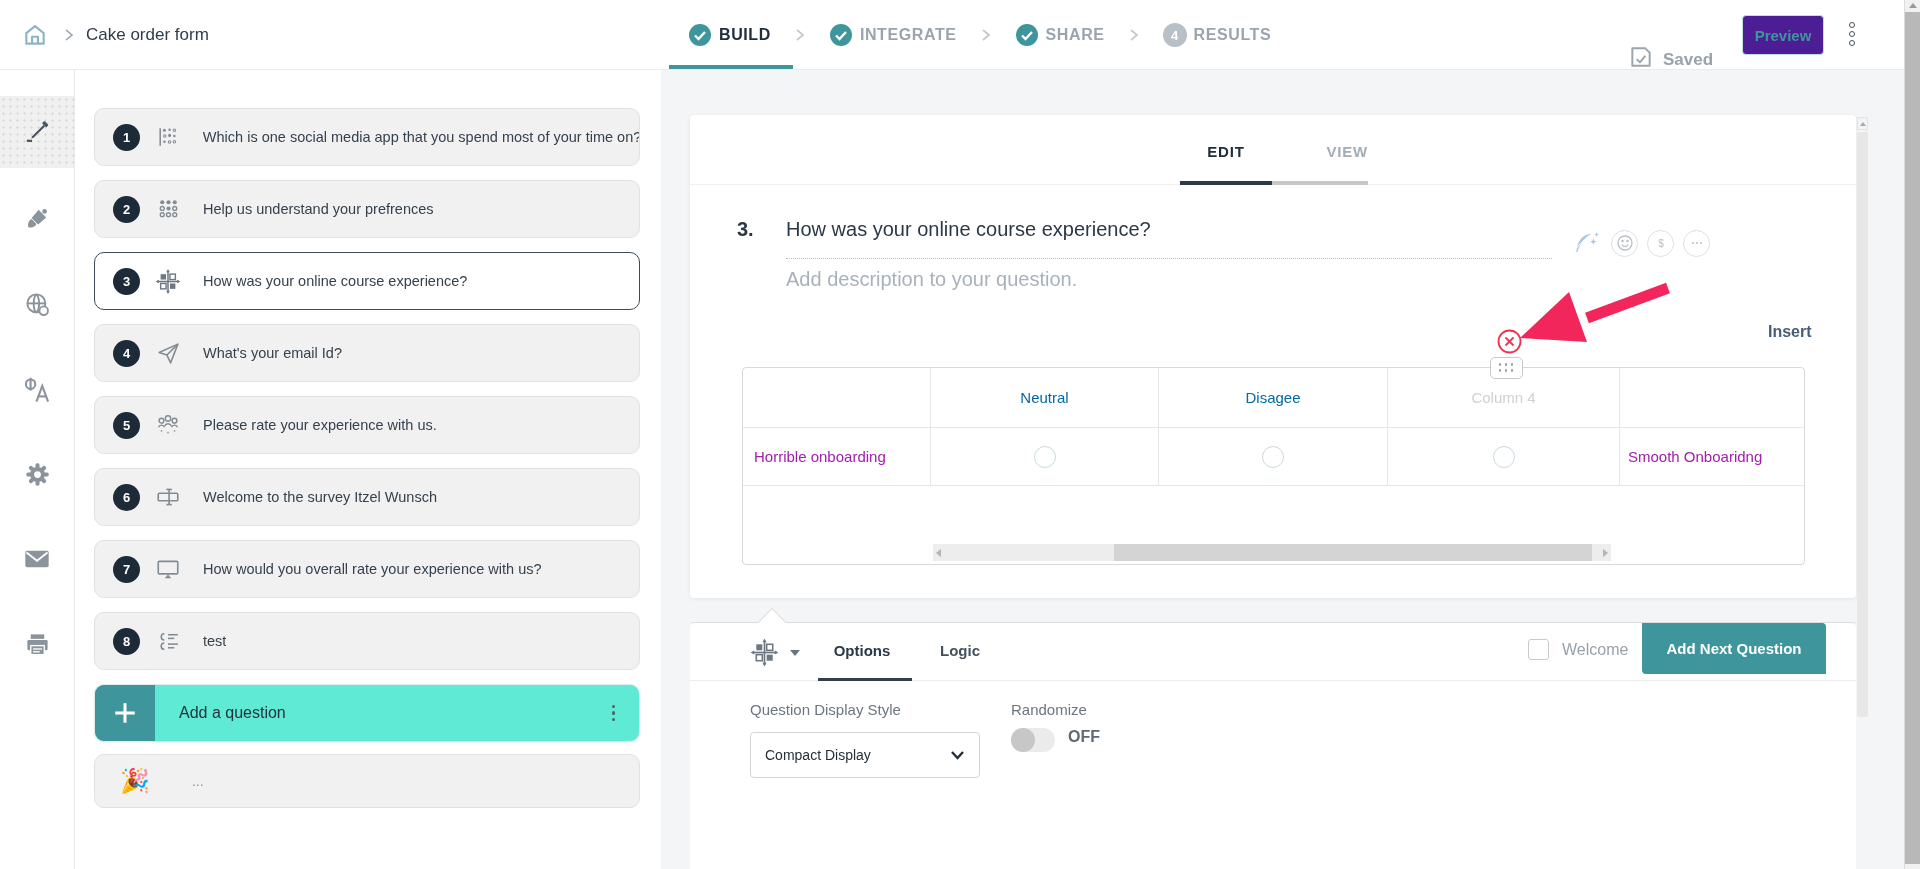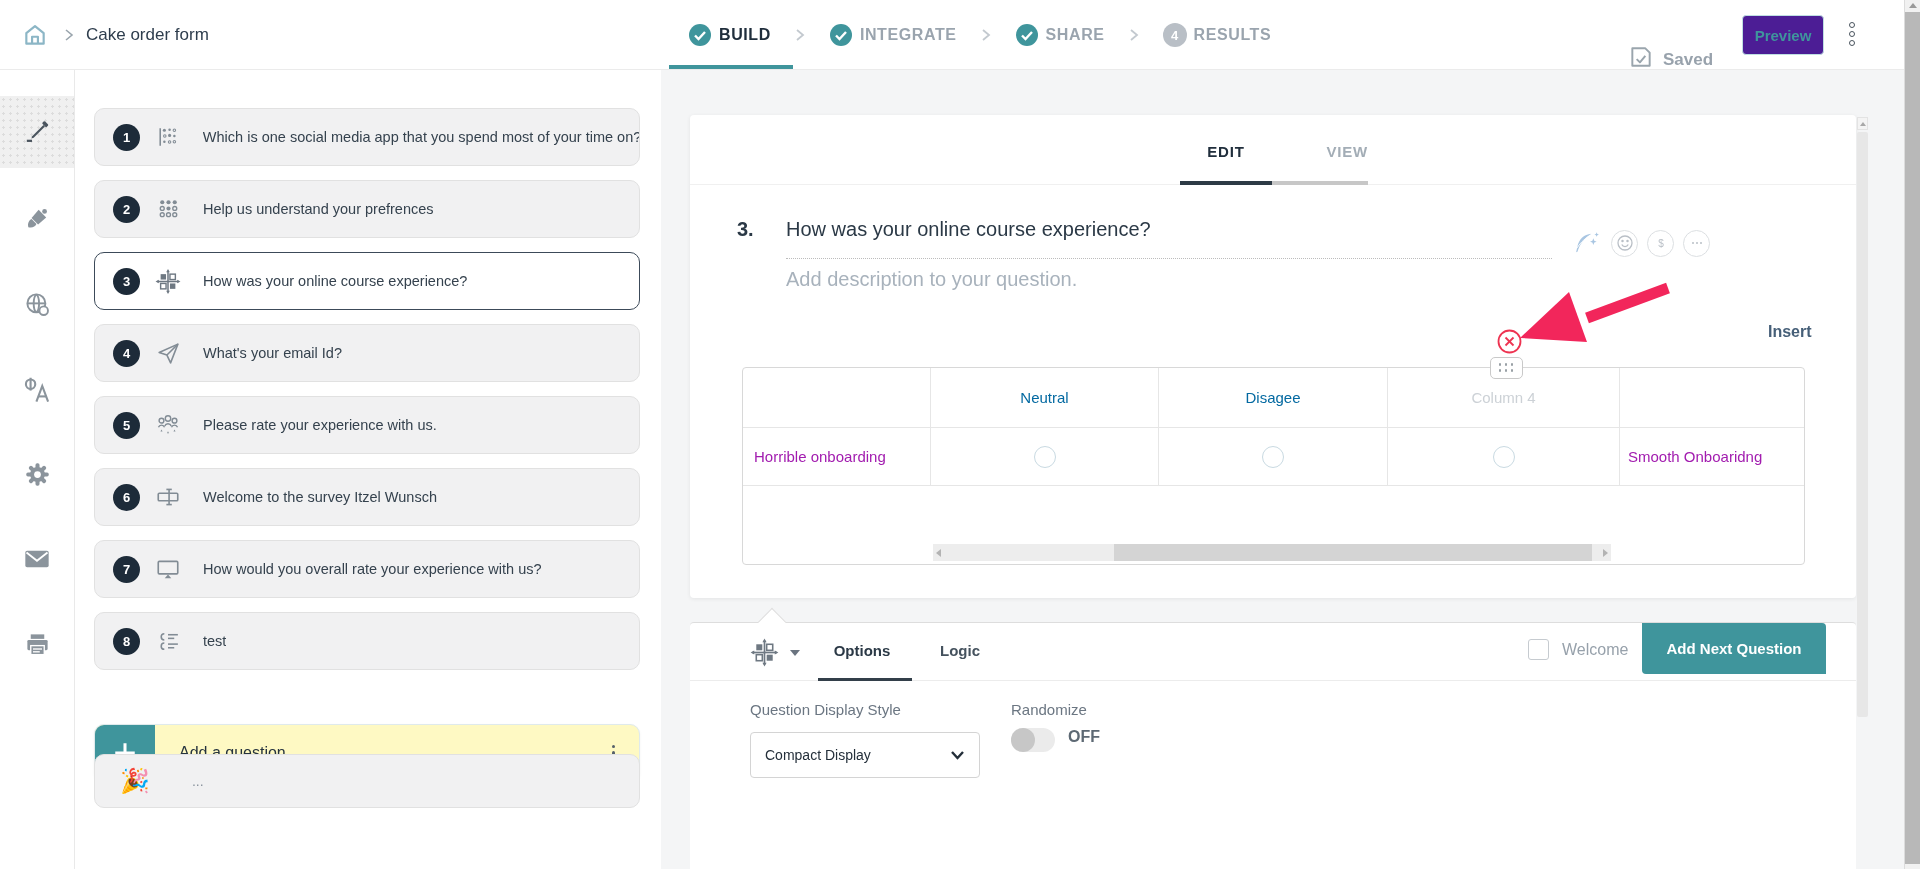--- a/index.html
+++ b/index.html
@@ -29,21 +29,21 @@
     background-color:#f0f0f0; background-image:radial-gradient(#dcdcdc 1px, transparent 1.2px); background-size:7px 7px; }
   .rail-item { position:absolute; left:0; width:74px; height:52px; display:flex; align-items:center; justify-content:center; cursor:pointer; }
 
   
   .qpanel { position:absolute; left:75px; top:70px; width:586px; height:799px; background:#fff; }
   .qcard { position:absolute; left:19px; width:546px; height:58px; background:#f1f1f2; border:1px solid #e1e1e1; border-radius:10px; display:flex; align-items:center; padding-left:18px; cursor:pointer; }
   .qcard.selected { background:#fff; border:1.6px solid #3c4a59; }
   .qnum { width:27px; height:27px; min-width:27px; border-radius:50%; background:#1d2b39; color:#fff; font-size:13px; font-weight:bold; display:flex; align-items:center; justify-content:center; }
   .qicon { margin-left:15px; width:26px; display:flex; justify-content:center; }
   .qlabel { margin-left:22px; font-size:14.5px; color:#35424e; white-space:nowrap; overflow:hidden; }
-  .add-card { position:absolute; left:19px; top:614px; width:546px; height:58px; background:#fef9c3; border:1px solid #dfeaec; border-radius:10px; display:flex; align-items:center; cursor:pointer; box-shadow:0 1px 3px rgba(0,0,0,.05);margin-top:40px; }
+  .add-card { position:absolute; left:19px; top:614px; width:546px; height:58px; background:#5eead4; border:1px solid #dfeaec; border-radius:10px; display:flex; align-items:center; cursor:pointer; box-shadow:0 1px 3px rgba(0,0,0,.05); }
   .add-plus { width:60px; height:100%; background:#3f959c; border-radius:9px 0 0 9px; display:flex; align-items:center; justify-content:center; }
   .add-label { margin-left:24px; font-size:16px; color:#24323e; }
   .add-kebab { margin-left:auto; margin-right:24px; display:flex; flex-direction:column; gap:3px; }
   .add-kebab i { width:3.5px; height:3.5px; background:#55606a; border-radius:50%; display:block; }
   .end-card { position:absolute; left:19px; top:684px; width:546px; height:54px; background:#f1f1f2; border:1px solid #e1e1e1; border-radius:10px; display:flex; align-items:center; padding-left:25px; cursor:pointer; }
   .end-emoji { font-size:24px; }
   .end-label { margin-left:42px; font-size:14px; color:#8a949e; }
 
   
   .editor { position:absolute; left:690px; top:115px; width:1166px; height:483px; background:#fff; border-radius:4px; box-shadow:0 1px 4px rgba(0,0,0,.07); }

